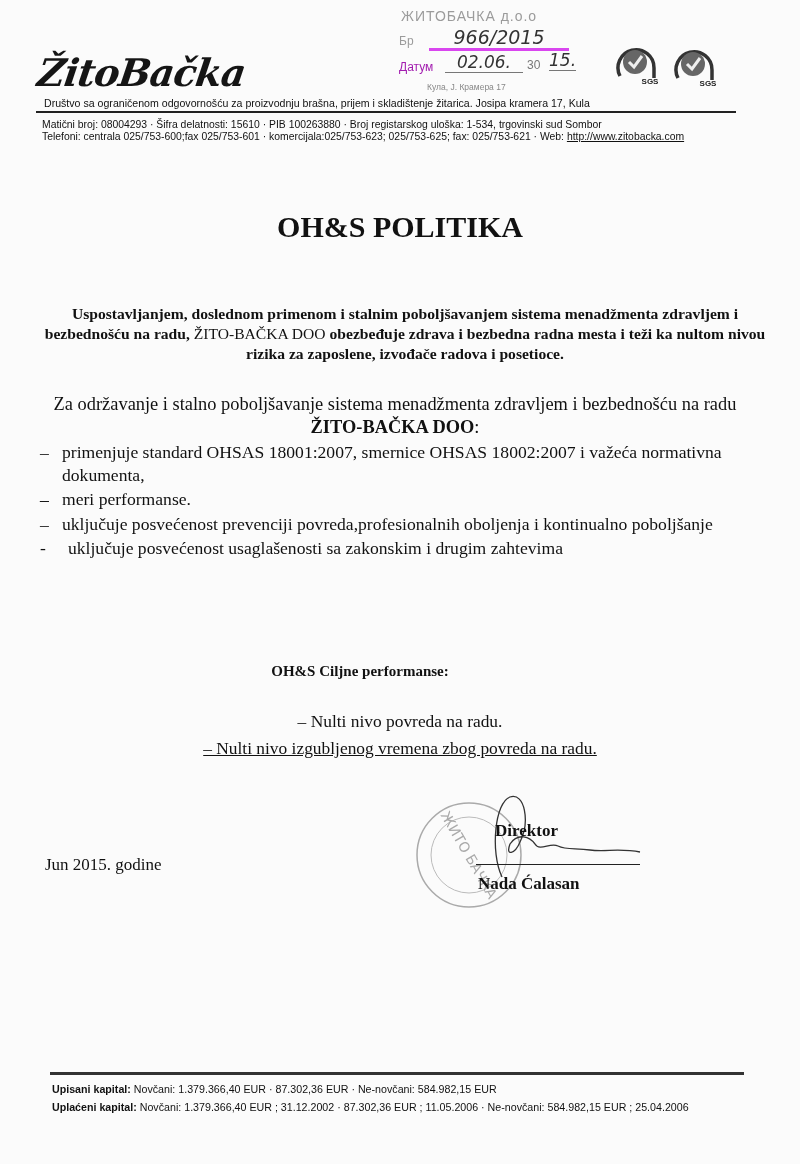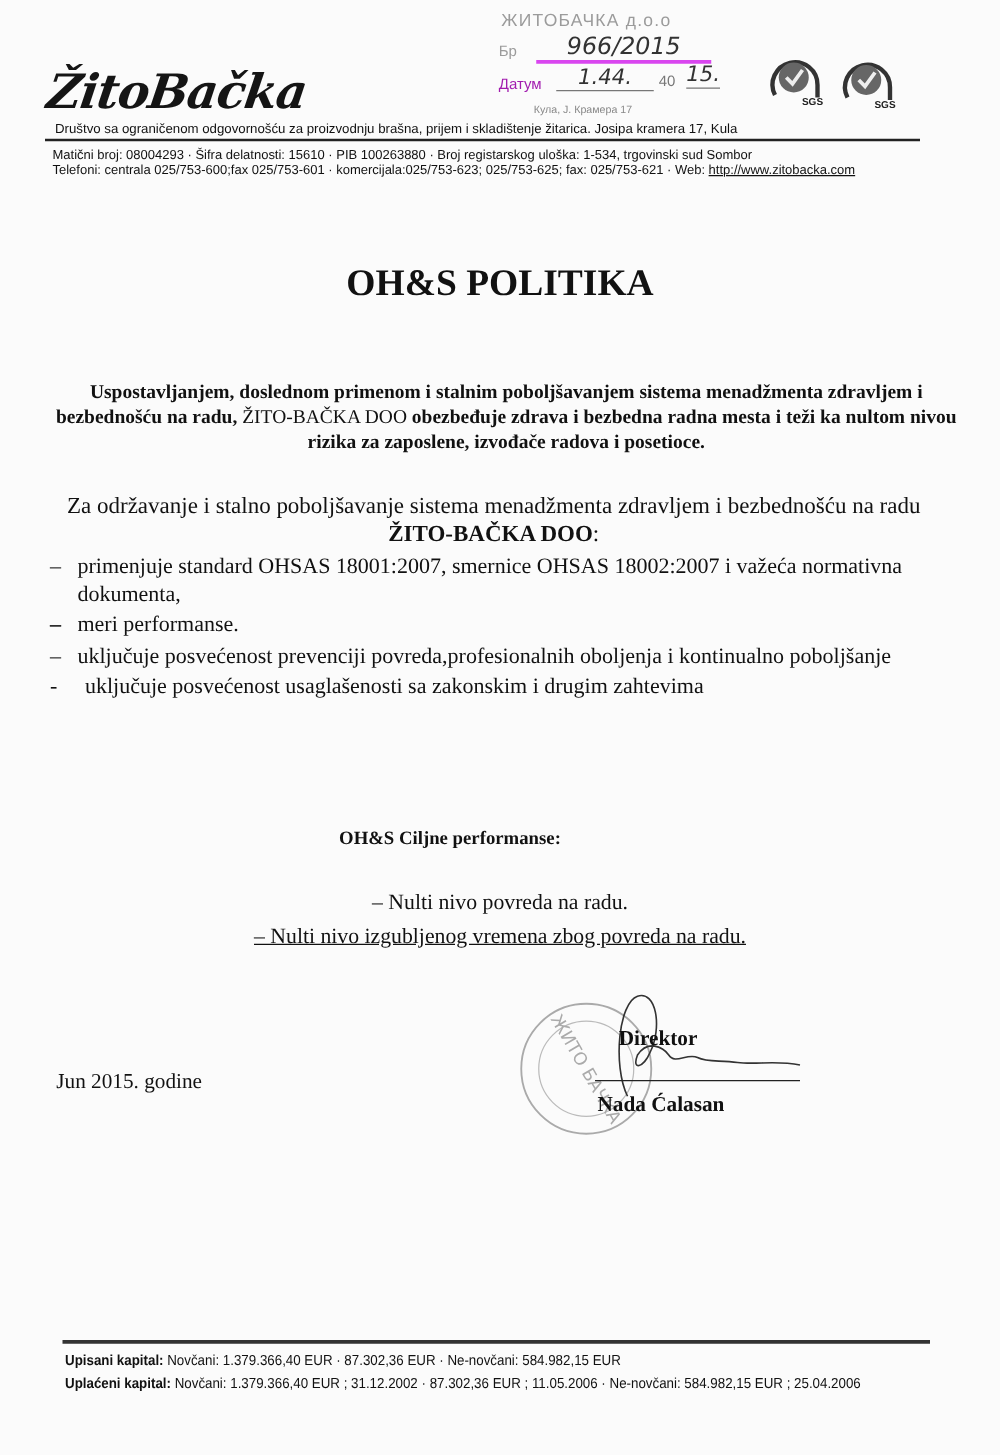--- a/index.html
+++ b/index.html
@@ -48,22 +48,22 @@
 <body>
 
 <div class="abs logo">ŽitoBačka</div>
 <div class="abs tagline">Društvo sa ograničenom odgovornošću za proizvodnju brašna, prijem i skladištenje žitarica. Josipa kramera 17, Kula</div>
 
 <div class="abs stamp">
   <span class="s-title">ЖИТОБАЧКА д.о.о</span>
   <span class="s-br">Бр</span>
   <span class="s-brval">966/2015</span>
   <span class="s-dat">Датум</span>
-  <span class="s-datval">1.44.</span>
-  <span class="s-yr">40</span>
+  <span class="s-datval">02.06.</span>
+  <span class="s-yr">30</span>
   <span class="s-yrval">15.</span>
   <span class="s-addr">Кула, Ј. Крамера 17</span>
 </div>
 
 <svg class="abs cert cert1" viewBox="0 0 46 48">
   <path d="M6 38 A18 18 0 1 1 40 30 L40 40" fill="none" stroke="#333" stroke-width="3.5"></path>
   <circle cx="21" cy="24" r="12" fill="#666"></circle>
   <path d="M15 24 L20 29 L28 18" fill="none" stroke="#eee" stroke-width="3"></path>
   <text x="36" y="46" font-size="8" font-family="Liberation Sans, sans-serif" font-weight="bold" text-anchor="middle" fill="#222">SGS</text>
 </svg>

